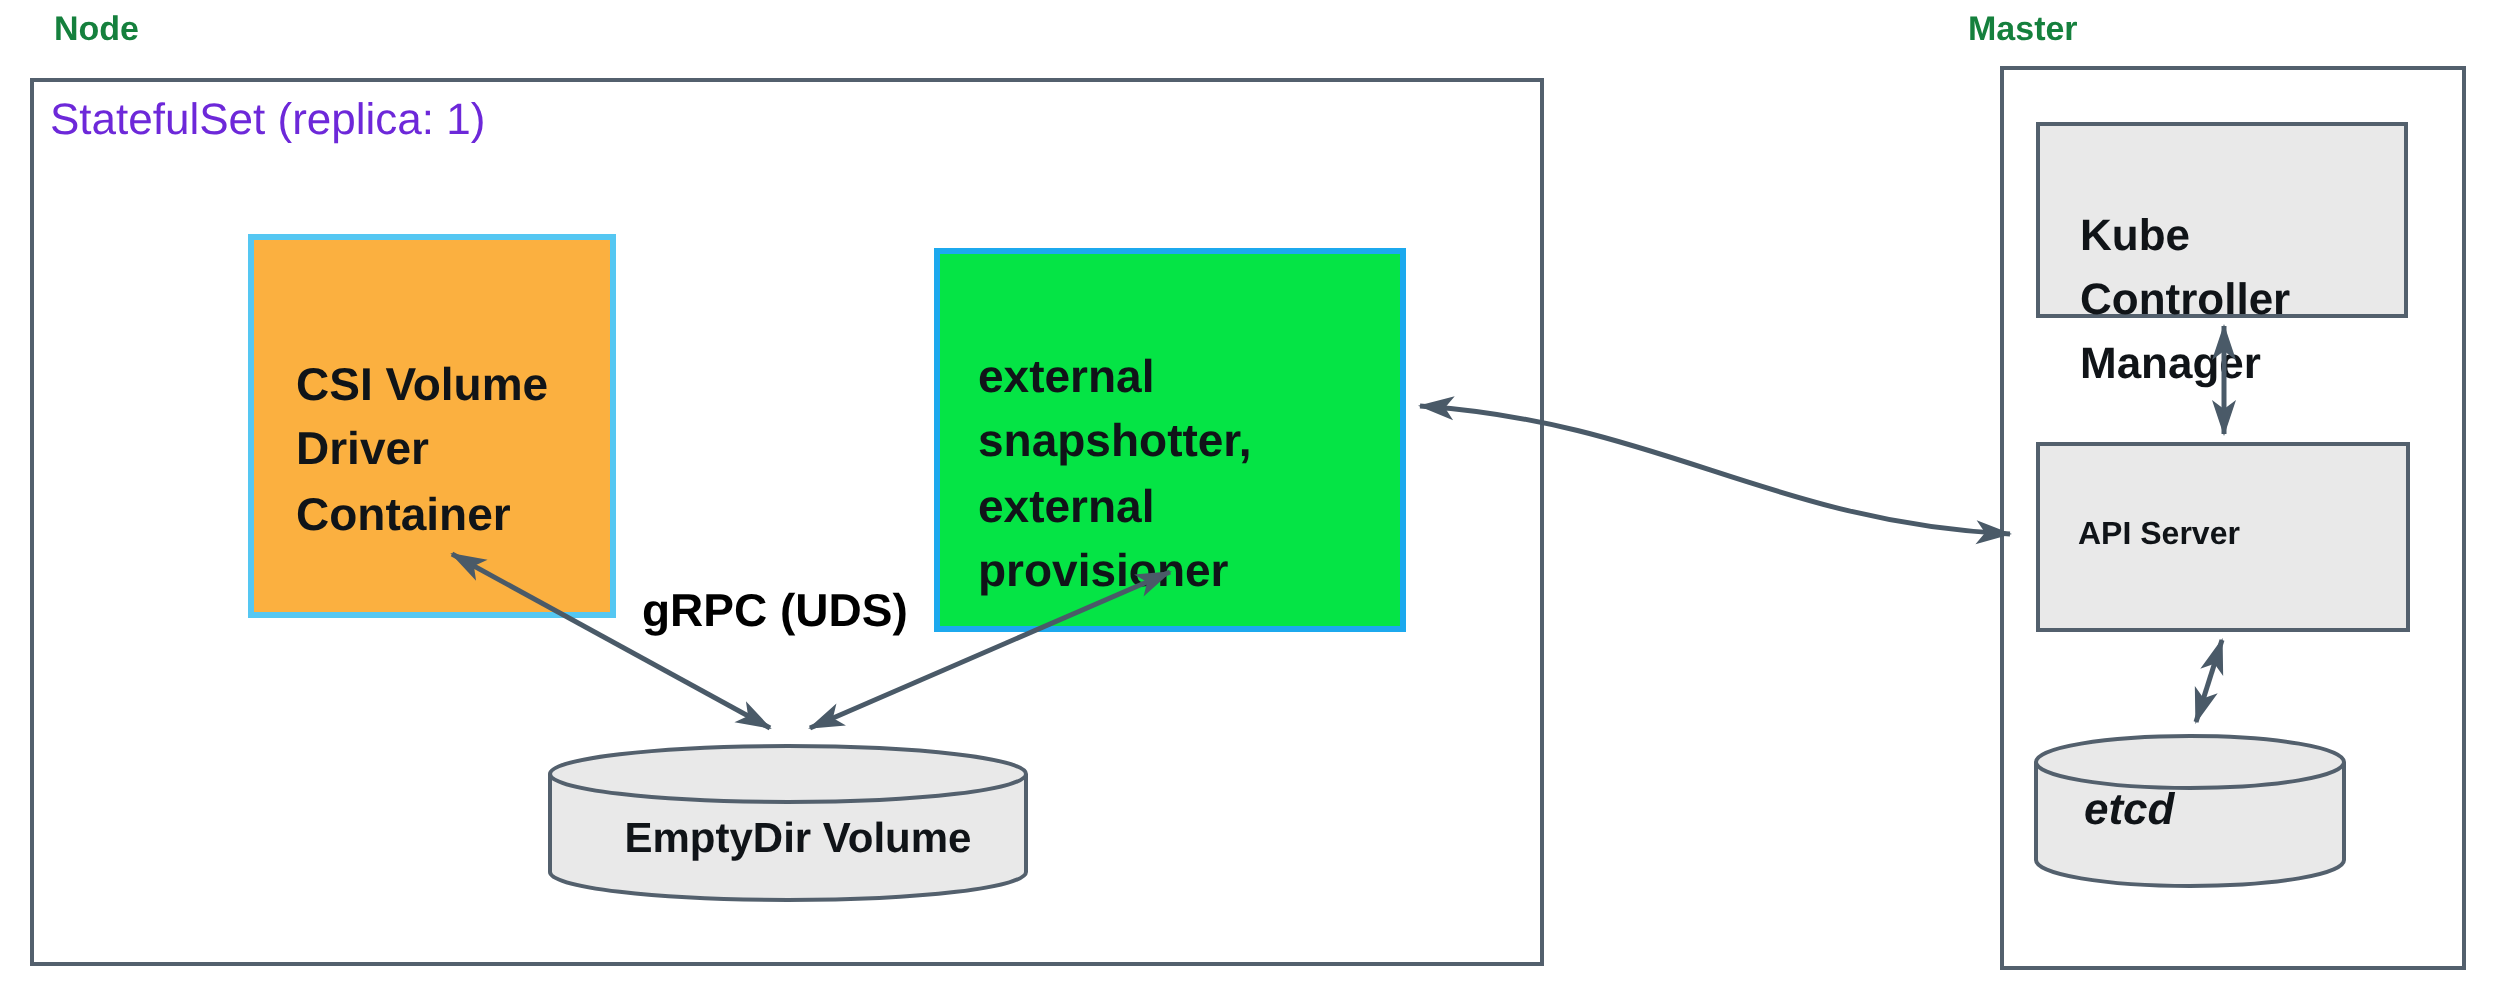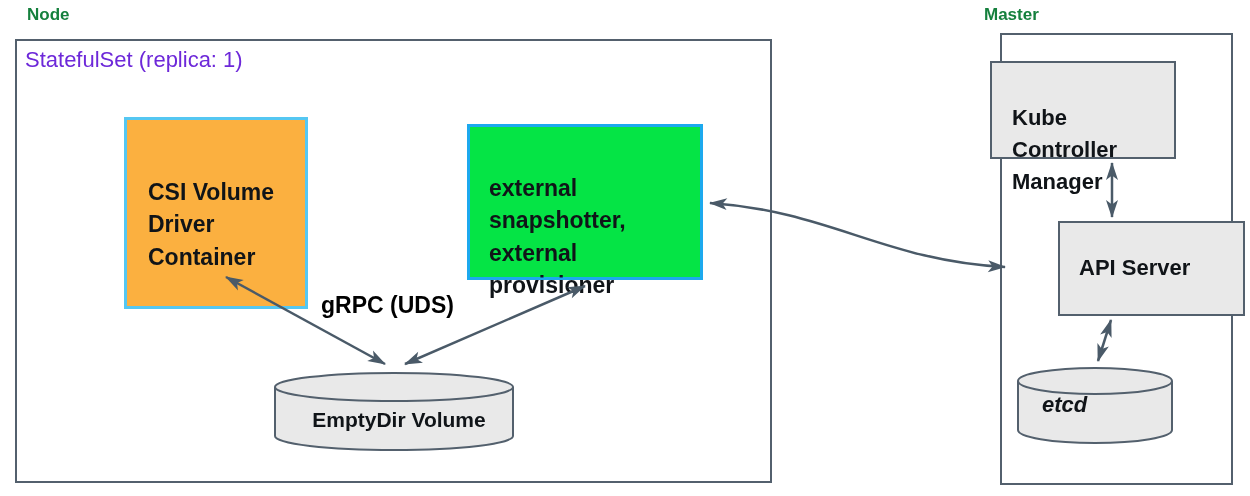--- a/index.html
+++ b/index.html
@@ -22,21 +22,21 @@
     background:var(--green_fill,#05E445);
     border:3px solid var(--green_border,#1CA9EE);
     font-size:23px;padding:13px 0 0 19px;
   }
   .grpc-label{font-size:23px;font-weight:700;color:#000;}
   .gray-box{
     background:var(--gray_fill,#E9E9E9);
     border:2px solid var(--box_border,#53606D);
   }
   .kcm-box{font-size:22px;padding:7px 0 0 20px;line-height:1.45;}
-  .api-box{font-size:22px;display:flex;align-items:center;padding-left:19px;margin-left:40px;}
+  .api-box{font-size:16px;display:flex;align-items:center;padding-left:19px;}
   .cyl-label{font-weight:600;}
   .emptydir-label{font-size:21px;width:238px;text-align:center;}
   .etcd-label{font-size:22px;font-style:italic;}
   svg{position:absolute;left:0;top:0;pointer-events:none;}
   .arrow{stroke:var(--arrow,#4A5A68);stroke-width:2.5;fill:none;}
   .arrowhead{fill:var(--arrow,#4A5A68);}
   .cyl{fill:var(--gray_fill,#E9E9E9);stroke:var(--box_border,#53606D);stroke-width:2;}
 </style>
 </head>
 <body>
@@ -48,34 +48,34 @@
   <div class="abs outer-box" style="left:15px;top:39px;width:757px;height:444px;"></div>
 
   <div class="abs ss-label" style="left:25px;top:47px;">StatefulSet (replica: 1)</div>
 
   <div class="abs shape-label csi-box" style="left:124px;top:117px;width:184px;height:192px;">
     <span>CSI Volume
 Driver
 Container</span>
   </div>
 
-  <div class="abs shape-label ext-box" style="left:467px;top:124px;width:236px;height:156px;">
+  <div class="abs shape-label ext-box" style="left:467px;top:124px;width:236px;height:192px;">
     <span>external
 snapshotter,
 external
 provisioner</span>
   </div>
 
   <div class="abs grpc-label" style="left:321px;top:292px;">gRPC (UDS)</div>
 
   <div class="abs group-label" style="left:984px;top:5px;">Master</div>
 
   <div class="abs outer-box" style="left:1000px;top:33px;width:233px;height:452px;"></div>
 
-  <div class="abs shape-label gray-box kcm-box" style="left:990px;top:61px;width:186px;height:98px;">
+  <div class="abs shape-label gray-box kcm-box" style="left:1018px;top:61px;width:186px;height:98px;">
     <span>Kube
 Controller
 Manager</span>
   </div>
 
   <div class="abs shape-label gray-box api-box" style="left:1018px;top:221px;width:187px;height:95px;">
     <span>API Server</span>
   </div>
 
   <svg width="1250" height="496" viewBox="0 0 1250 496">

